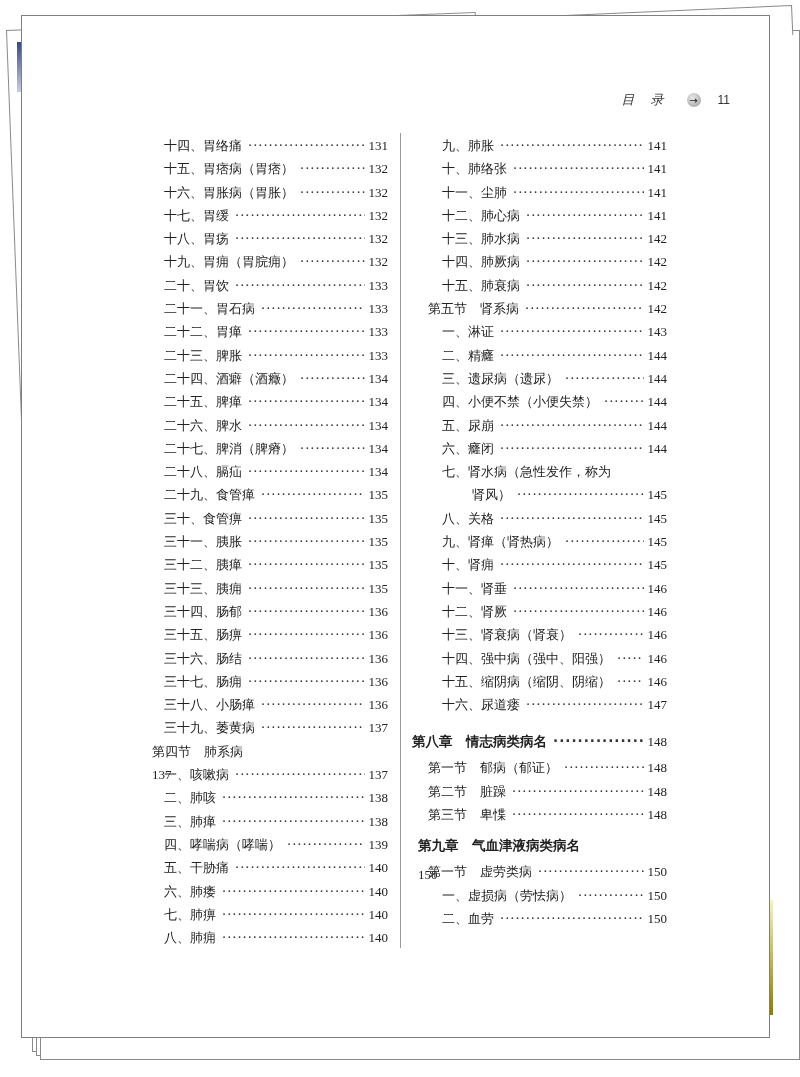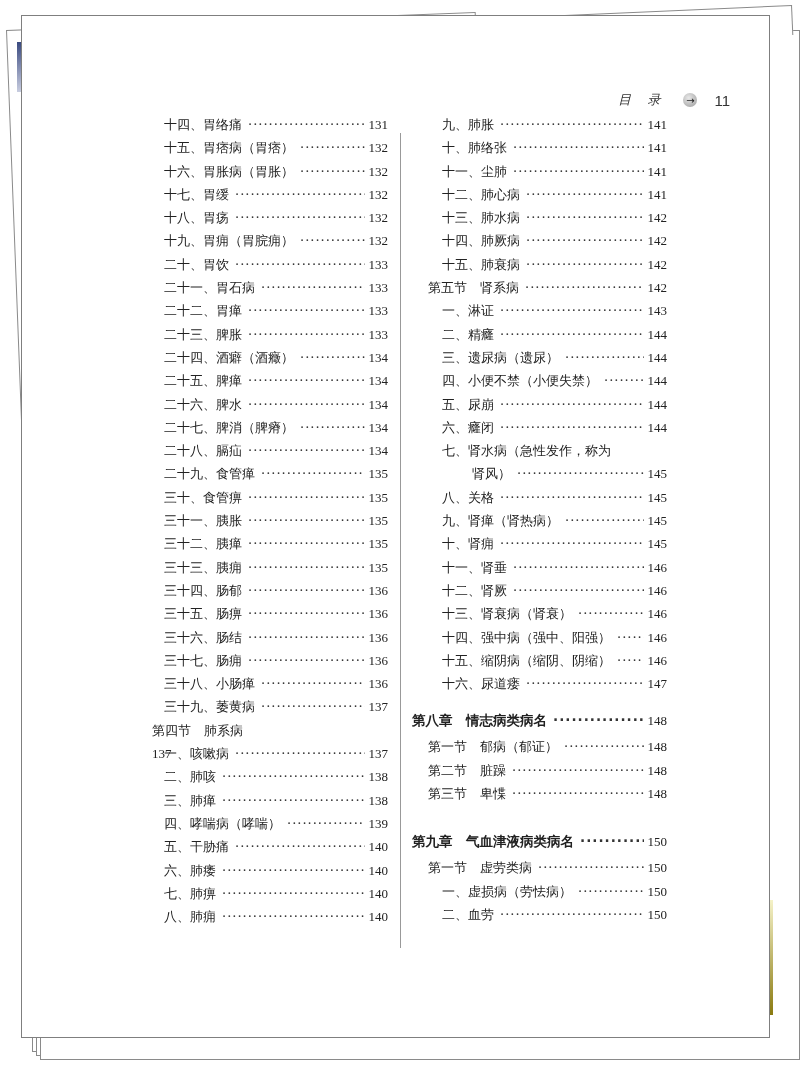--- a/index.html
+++ b/index.html
@@ -25,22 +25,22 @@
     position:absolute; right:70px; top:91px;
     font-size:13px; color:#333; display:flex; align-items:center; gap:17px;
   }
   .rh-title { font-style:italic; letter-spacing:6px; }
   .rh-arrow {
     width:14px; height:14px; border-radius:50%;
     background:radial-gradient(circle at 40% 35%, #e8e8e8, #9a9a9a);
     display:inline-flex; align-items:center; justify-content:center;
     font-size:10px; color:#222; font-family:"DejaVu Sans",sans-serif;
   }
-  .rh-num { font-family:"Liberation Sans",sans-serif; font-size:15px; }
-  .col { position:absolute; top:113px; }
+  .rh-num { font-family:"Liberation Sans",sans-serif; font-size:12px; }
+  .col { position:absolute; top:134px; }
   .col-left { left:146px; width:242px; }
   .col-right { left:412px; width:255px; }
   .divider { position:absolute; left:400px; top:133px; width:1px; height:815px; background:#999; }
   .entry {
     position:relative; height:23.3px; line-height:23.3px;
     font-size:13px; display:flex; align-items:baseline; white-space:nowrap;
   }
   .entry .lbl { flex:0 0 auto; }
   .entry .dots {
     flex:1 1 auto; overflow:hidden; margin:0 4px 0 6px;
@@ -400,21 +400,21 @@
       <span class="lbl">第二节　脏躁</span>
       <span class="dots"></span>
       <span class="pg">148</span>
     </div>
   <div class="entry lvl1r">
       <span class="lbl">第三节　卑惵</span>
       <span class="dots"></span>
       <span class="pg">148</span>
     </div>
 
-  <div class="entry chapter" style="margin-top:21px;">
+  <div class="entry chapter" style="margin-top:4px;flex-direction:column;">
       <span class="lbl">第九章　气血津液病类病名</span>
       <span class="dots"></span>
       <span class="pg">150</span>
     </div>
   <div class="entry lvl1r">
       <span class="lbl">第一节　虚劳类病</span>
       <span class="dots"></span>
       <span class="pg">150</span>
     </div>
   <div class="entry lvl2r">

